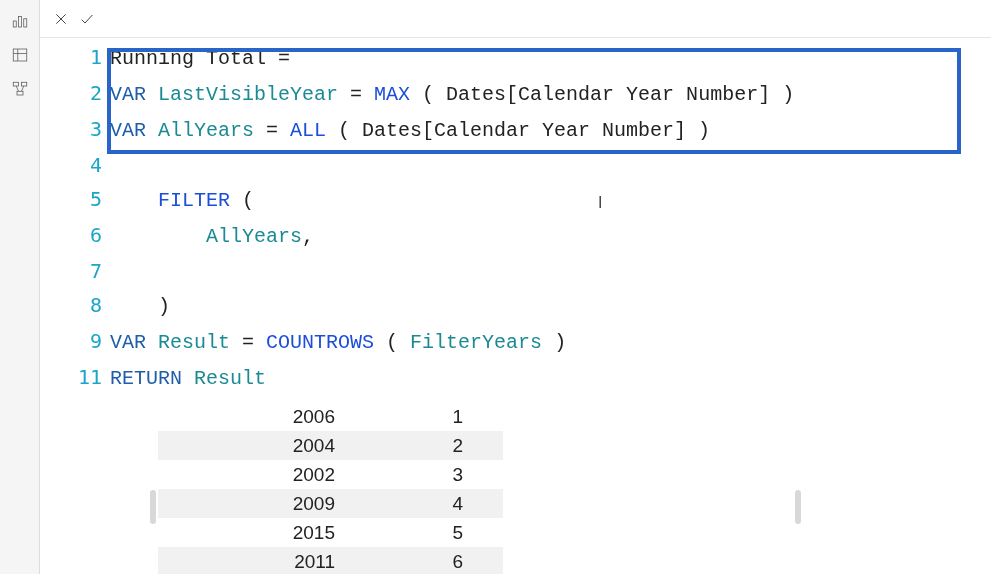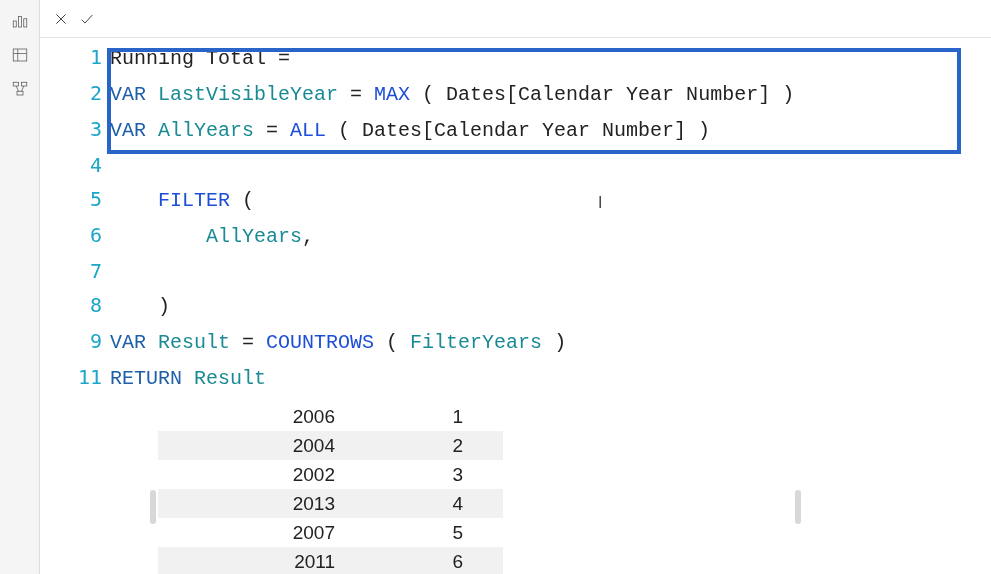--- a/index.html
+++ b/index.html
@@ -209,26 +209,26 @@
             <td class="year">2004</td>
             <td class="val">2</td>
             <td class="spacer"></td>
           </tr>
           <tr>
             <td class="year">2002</td>
             <td class="val">3</td>
             <td class="spacer"></td>
           </tr>
           <tr>
-            <td class="year">2013</td>
+            <td class="year">2009</td>
             <td class="val">4</td>
             <td class="spacer"></td>
           </tr>
           <tr>
-            <td class="year">2007</td>
+            <td class="year">2015</td>
             <td class="val">5</td>
             <td class="spacer"></td>
           </tr>
           <tr>
             <td class="year">2011</td>
             <td class="val">6</td>
             <td class="spacer"></td>
           </tr>
         </tbody>
     </table>

